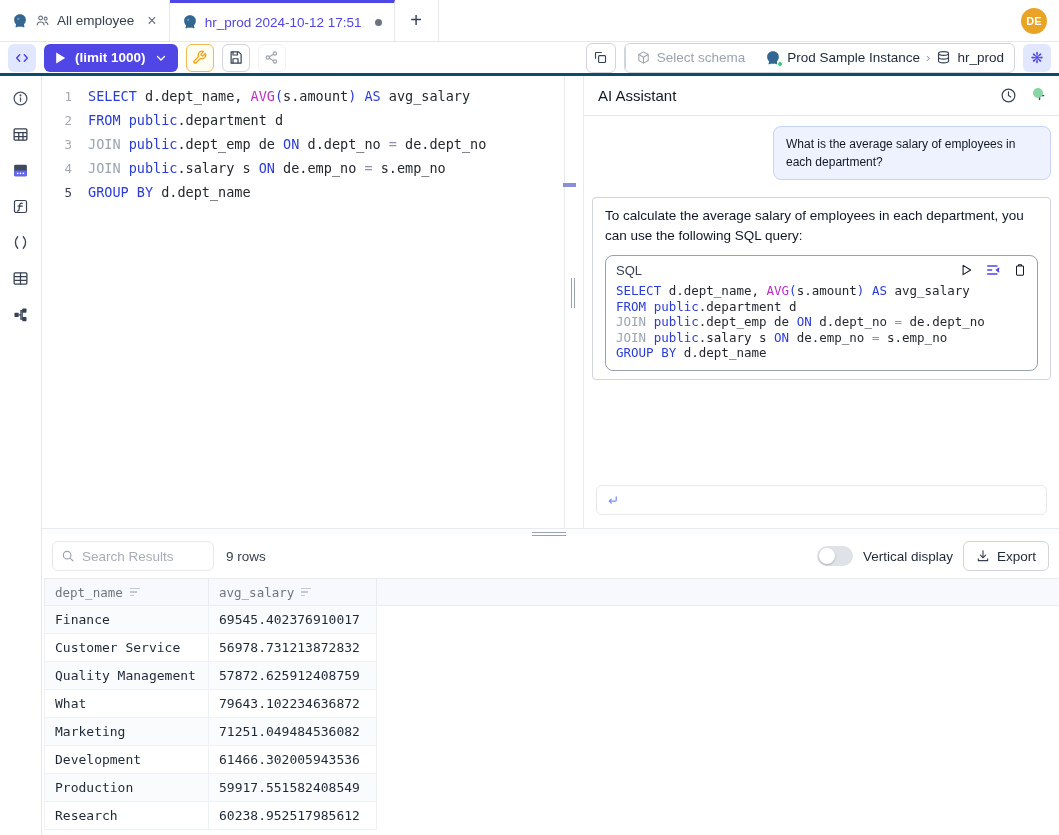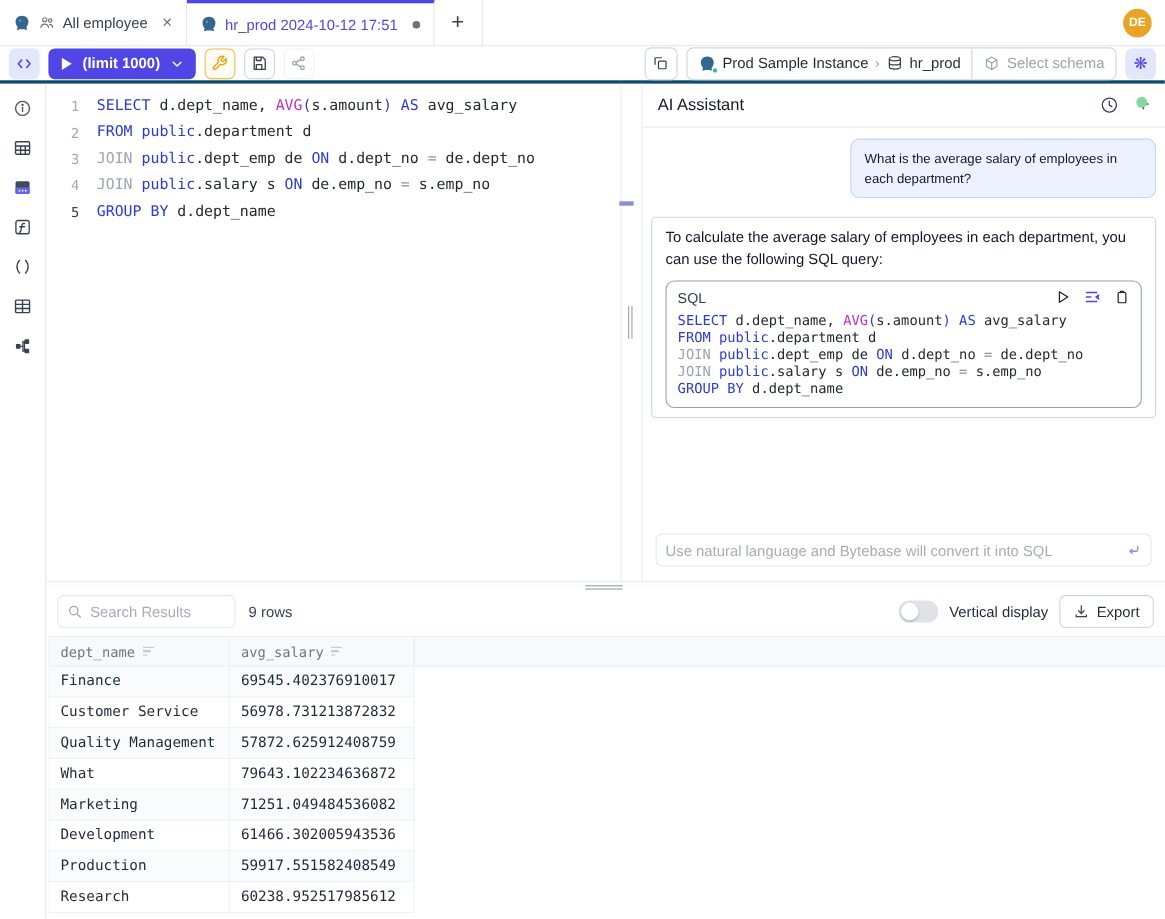--- a/index.html
+++ b/index.html
@@ -192,43 +192,43 @@
         </svg>
     </div>
     <div class="tb-right">
       <div class="fmt-btn">
         <svg width="15" height="15" viewBox="0 0 24 24" fill="none" stroke="#374151" stroke-width="1.8" stroke-linejoin="round">
             <path d="M14 4H5a1 1 0 0 0-1 1v9"></path>
             <rect x="9" y="9" width="11" height="11" rx="1.5"></rect>
           </svg>
       </div>
       <div class="conn-pill">
+        <div class="conn-seg schema">
+          <svg width="15" height="15" viewBox="0 0 24 24" fill="none" stroke="#9ca3af" stroke-width="1.7" stroke-linejoin="round">
+              <path d="M12 3l7.5 4.2v9.6L12 21l-7.5-4.2V7.2z"></path>
+              <path d="M4.5 7.2 12 11.5l7.5-4.3"></path>
+              <path d="M12 11.5V21"></path>
+            </svg>
+          <span>Select schema</span>
+        </div>
         <div class="conn-seg">
           <span class="pg-wrap">
             <svg width="16" height="16" viewBox="0 0 24 24">
                 <path fill="#336791" d="M12 2C6.5 2 3.2 5.8 3.2 10.2c0 3.1 1.4 5.6 2.9 7.1l-.9 3.7c1.9 1 3.8-.9 3.8-.9s1.4.5 3 .5 3-.5 3-.5 1.9 1.9 3.8.9l-.9-3.7c1.5-1.5 2.9-4 2.9-7.1C20.8 5.8 17.5 2 12 2z"></path>
               </svg>
             <span class="pg-status"></span>
           </span>
           <span>Prod Sample Instance</span>
           <span class="conn-caret">›</span>
           <svg width="15" height="15" viewBox="0 0 24 24" fill="none" stroke="#374151" stroke-width="1.8">
               <ellipse cx="12" cy="5.5" rx="8" ry="3"></ellipse>
               <path d="M4 5.5v6c0 1.7 3.6 3 8 3s8-1.3 8-3v-6"></path>
               <path d="M4 11.5v6c0 1.7 3.6 3 8 3s8-1.3 8-3v-6"></path>
             </svg>
           <span>hr_prod</span>
-        </div>
-        <div class="conn-seg schema">
-          <svg width="15" height="15" viewBox="0 0 24 24" fill="none" stroke="#9ca3af" stroke-width="1.7" stroke-linejoin="round">
-              <path d="M12 3l7.5 4.2v9.6L12 21l-7.5-4.2V7.2z"></path>
-              <path d="M4.5 7.2 12 11.5l7.5-4.3"></path>
-              <path d="M12 11.5V21"></path>
-            </svg>
-          <span>Select schema</span>
         </div>
       </div>
       <div class="icon-btn ai-toggle">
           <span>❋</span>
         </div>
     </div>
   </div>
 
   <div class="main">
 
@@ -373,21 +373,20 @@
                     </div>
                     <div class="code-line">
                       <span class="code-text"><span class="tk-k">GROUP BY</span><span class="tk-p"> d.dept_name</span></span>
                     </div>
                   </div>
               </div>
             </div>
           </div>
           <div class="ai-inputrow">
             <div class="ai-input">
-              <input type="text" placeholder="Use natural language and Bytebase will convert it into SQL" style="">
               <span>
                 <svg width="15" height="15" viewBox="0 0 24 24" fill="none" stroke="#818cf8" stroke-width="2" stroke-linecap="round" stroke-linejoin="round">
                     <path d="M18 6v5a2 2 0 0 1-2 2H7"></path>
                     <path d="m10 10-3 3 3 3"></path>
                   </svg>
               </span>
             </div>
           </div>
         </div>
       </div>

